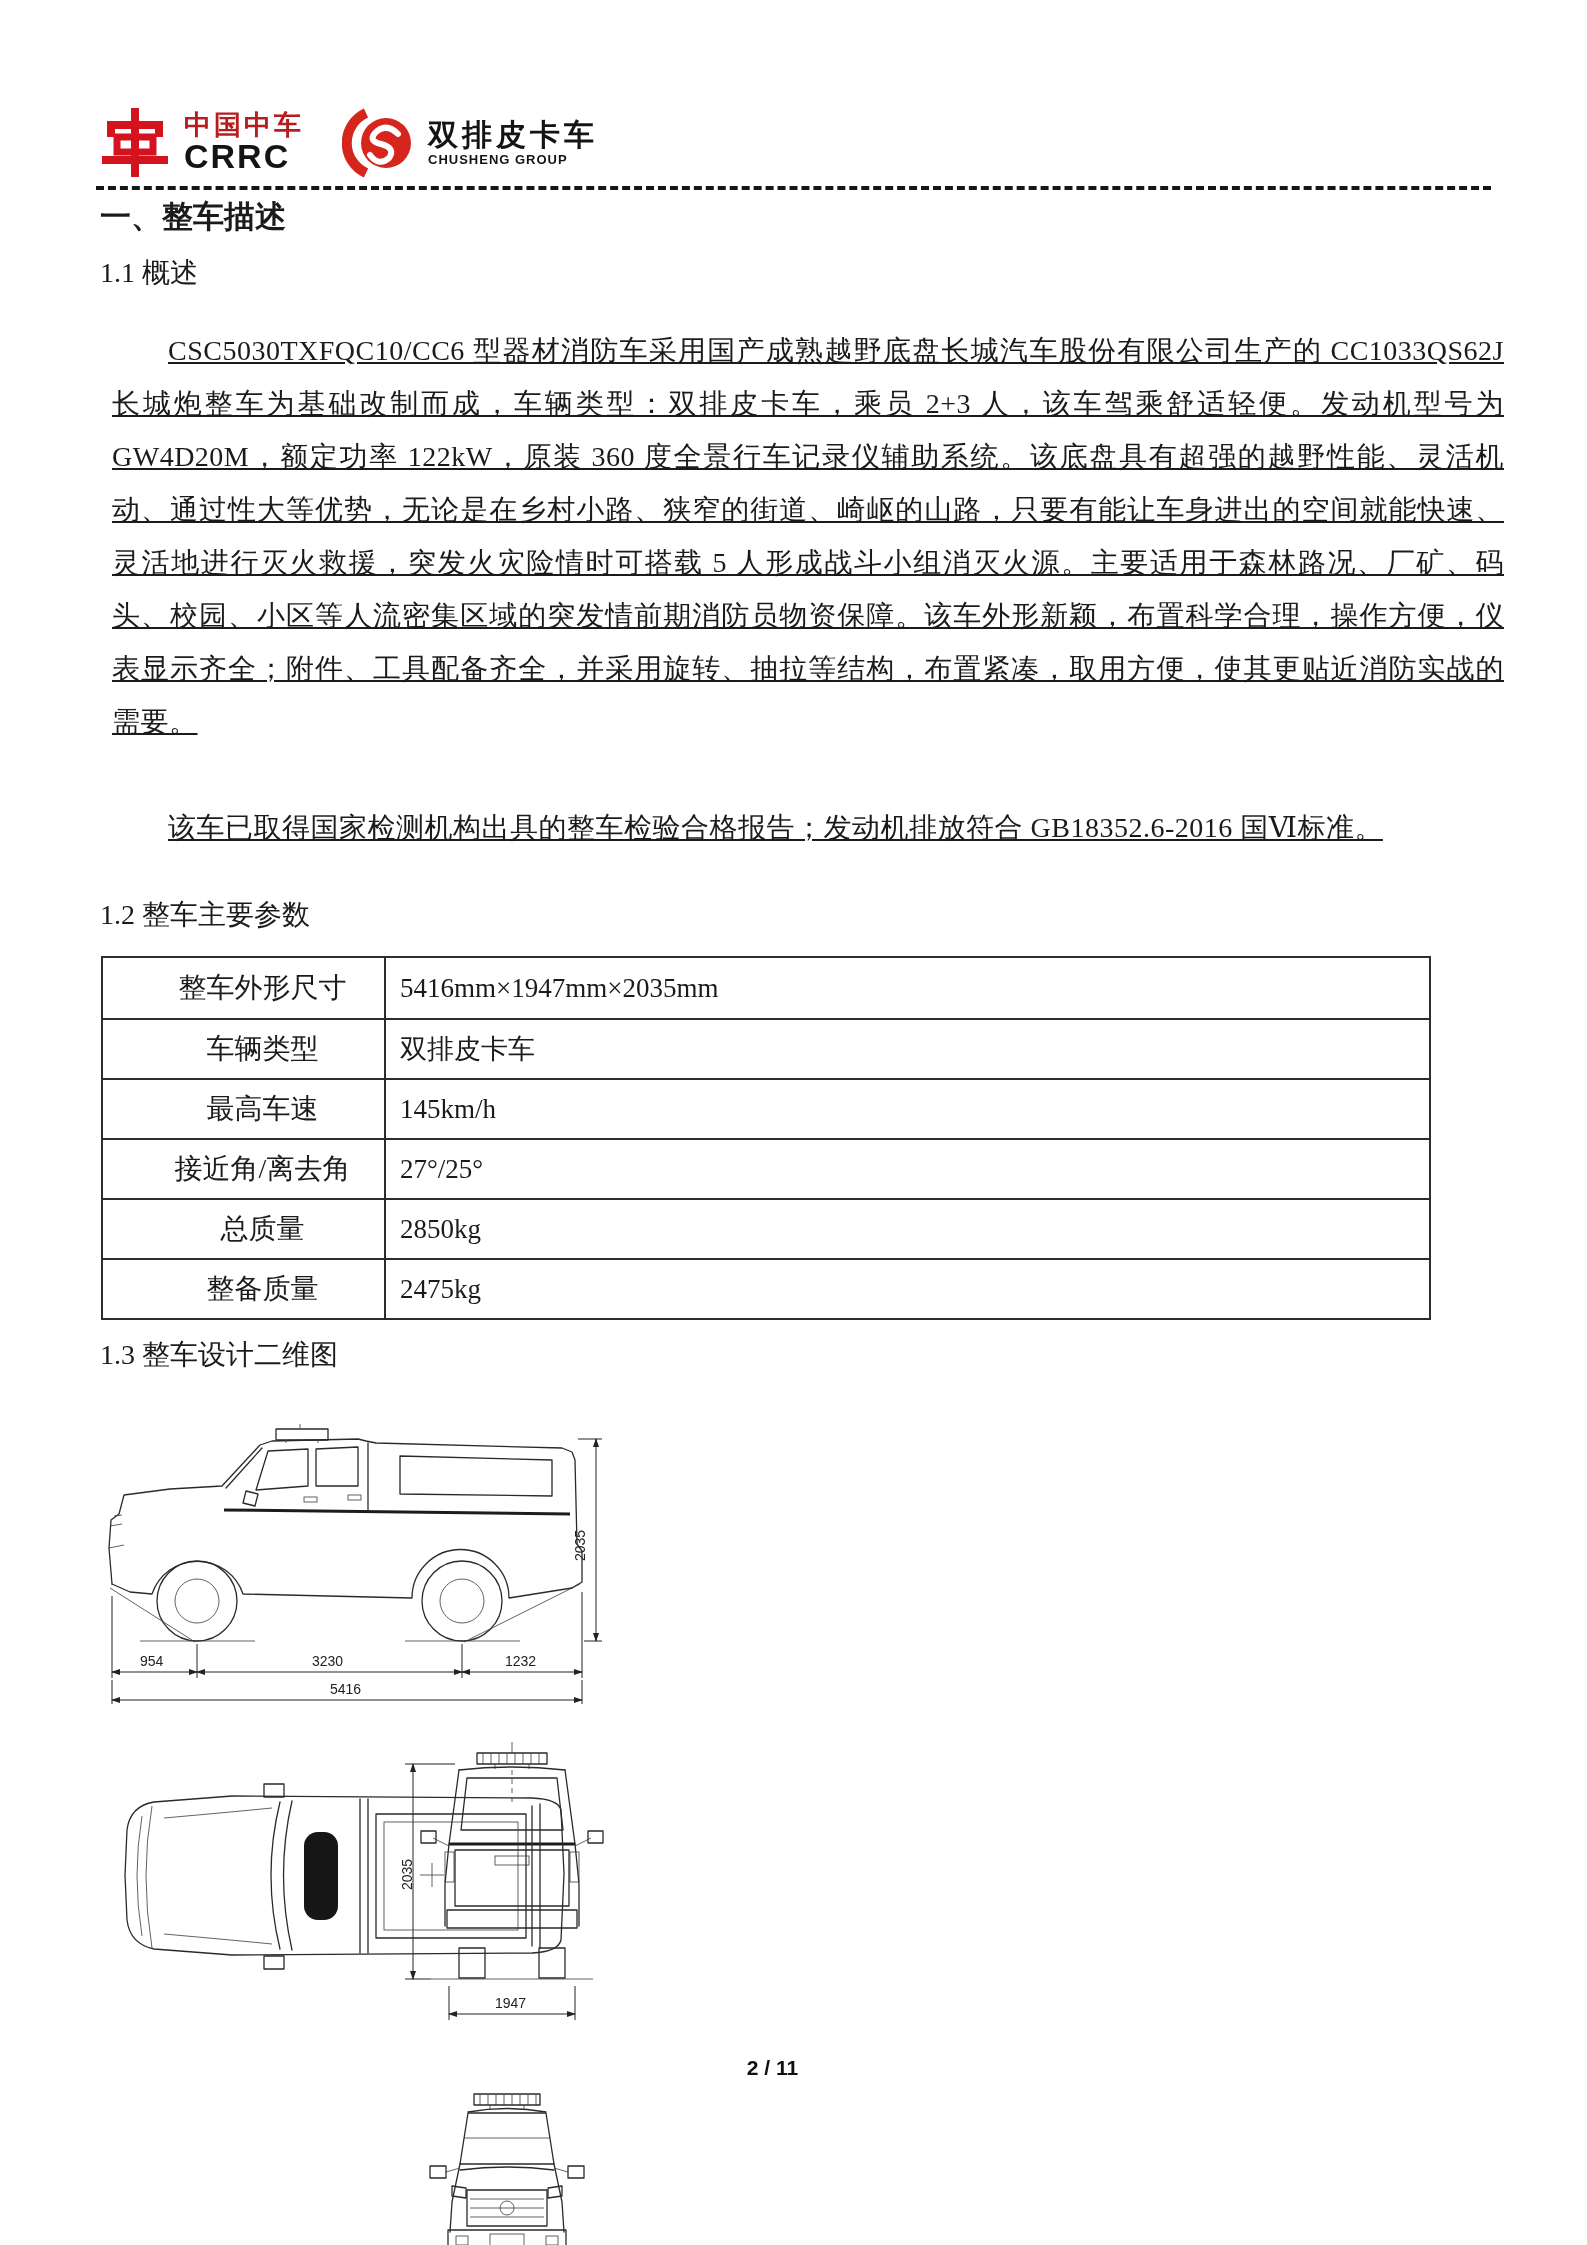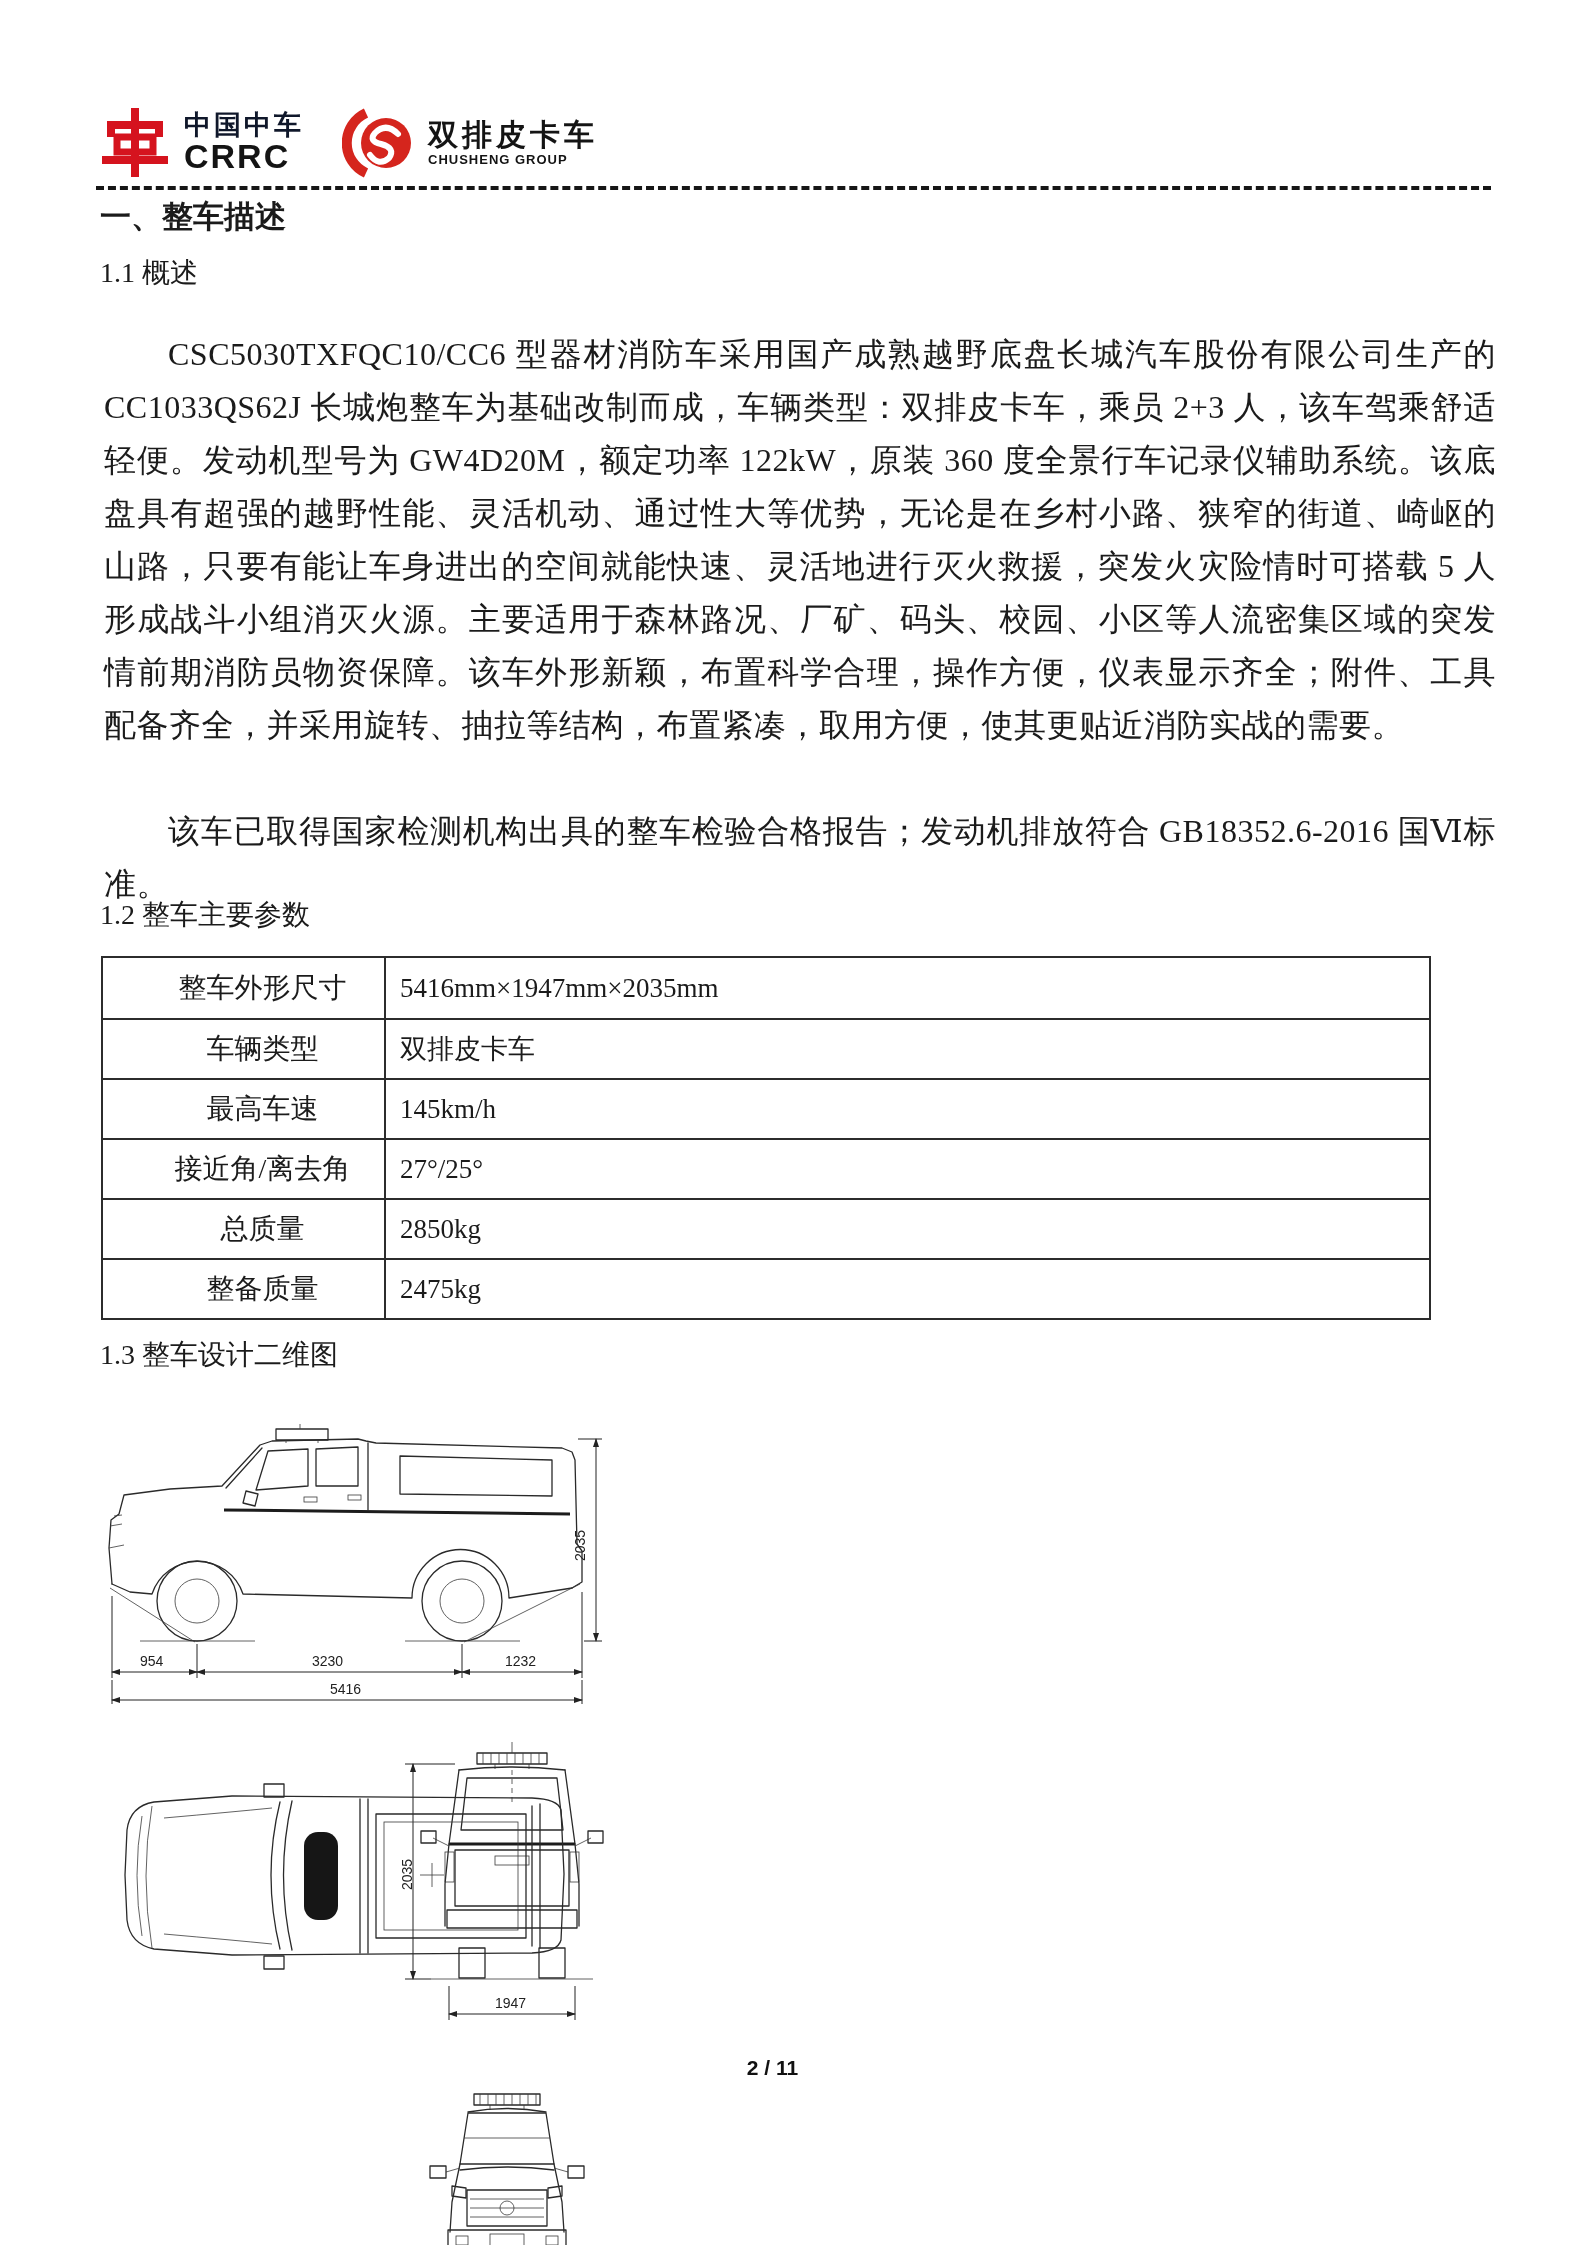--- a/index.html
+++ b/index.html
@@ -5,33 +5,33 @@
   html,body{margin:0;padding:0;background:#888;}
   .page{
     position:relative;width:1587px;height:2245px;background:#ffffff;
     font-family:"Liberation Serif","DejaVu Serif",serif;color:#1b1b1b;
     margin:0 auto;overflow:hidden;
   }
   
   .header{position:absolute;left:100px;top:108px;display:flex;align-items:center;gap:38px;}
   .logo{display:flex;align-items:center;gap:14px;}
   .logo-texts{display:flex;flex-direction:column;justify-content:center;line-height:1.05;}
-  .logo-cn{font-family:"Liberation Sans","DejaVu Sans",sans-serif;font-weight:bold;font-size:27px;letter-spacing:3px;color:#0f172a;}
+  .logo-cn{font-family:"Liberation Sans","DejaVu Sans",sans-serif;font-weight:bold;font-size:27px;letter-spacing:3px;color:#b91c1c;}
   .logo-en{font-family:"Liberation Sans","DejaVu Sans",sans-serif;font-weight:bold;font-size:34px;letter-spacing:2px;color:#141414;}
   .logo-en-small{font-family:"Liberation Sans","DejaVu Sans",sans-serif;font-weight:bold;font-size:13px;letter-spacing:1px;color:#141414;margin-top:3px;}
   .logo-cn-big{font-family:"Liberation Sans","DejaVu Sans",sans-serif;font-weight:bold;font-size:30px;letter-spacing:4px;color:#141414;}
   .divider{
     position:absolute;left:96px;top:186px;width:1395px;height:0;
     border-top:4px dashed #161616;
   }
   
   .sec-title{position:absolute;left:100px;top:196px;font-size:31px;font-weight:bold;}
   .sub-1{position:absolute;left:100px;top:254px;font-size:28px;}
-  .para{position:absolute;left:104px;width:1392px;font-size:32px;line-height:53px;
-        text-align:justify;text-indent:2em;letter-spacing:0.5px;}
+  .para{position:absolute;left:112px;width:1392px;font-size:28px;line-height:53px;
+        text-align:justify;text-indent:2em;letter-spacing:0.5px;text-decoration:underline;}
   .para-1{top:296px;}
   .para-2{top:773px;}
   .sub-2{position:absolute;left:100px;top:896px;font-size:28px;}
   .sub-3{position:absolute;left:100px;top:1336px;font-size:28px;}
   
   .spec-table{position:absolute;left:101px;top:956px;width:1330px;border:2px solid #2c2c2c;box-sizing:border-box;}
   .spec-row{display:flex;height:60px;border-top:2px solid #2c2c2c;box-sizing:border-box;}
   .spec-row:first-child{border-top:none;}
   .spec-label{width:245px;border-right:2px solid #2c2c2c;display:flex;align-items:center;justify-content:center;font-size:28px;box-sizing:border-box;margin-left:38px;}
   .spec-value{flex:1;display:flex;align-items:center;padding-left:14px;font-size:27px;}

